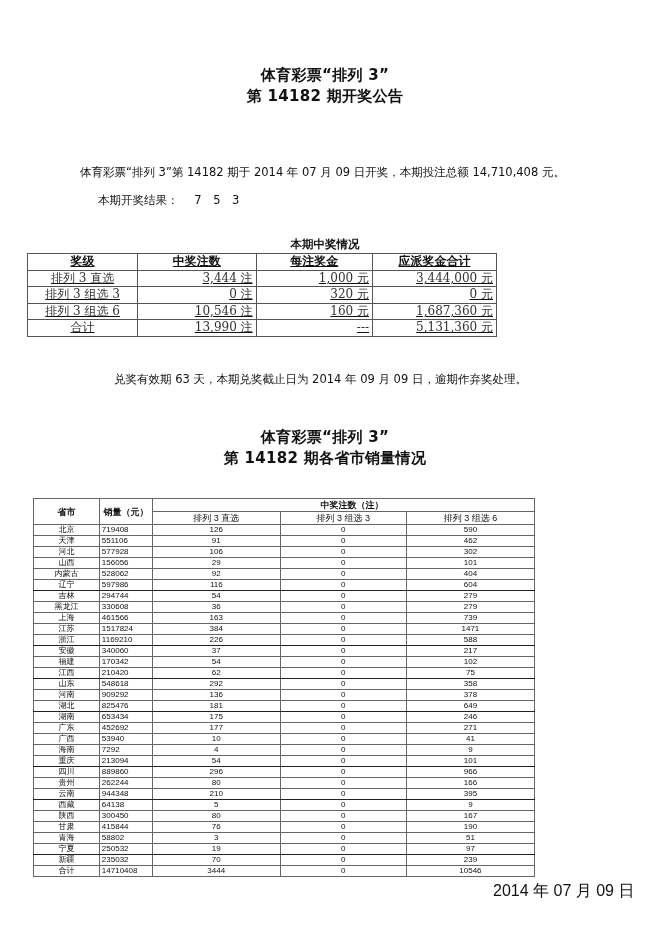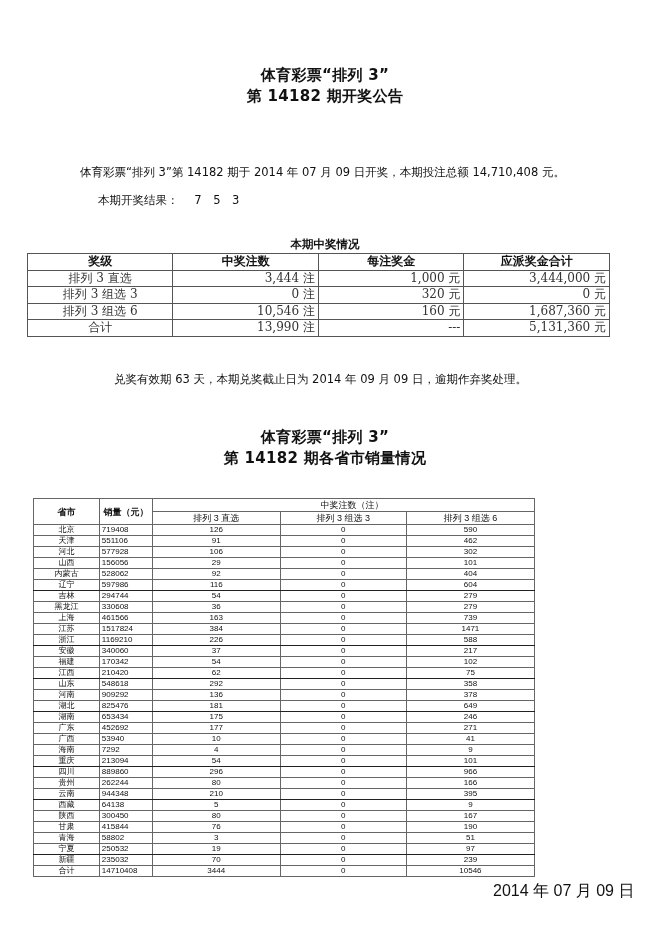--- a/index.html
+++ b/index.html
@@ -5,22 +5,22 @@
   html, body { margin: 0; padding: 0; background: #ffffff; }
   body { width: 650px; height: 930px; position: relative; overflow: hidden;
          font-family: "DejaVu Sans", "Liberation Sans", sans-serif; color: #111; }
   .abs { position: absolute; text-align: center; }
   .title { left: 0; width: 650px; text-align: center; font-size: 15px; font-weight: bold;
            line-height: 19px; letter-spacing: 0.3px; }
   .para { font-size: 11.5px; line-height: 14px; white-space: nowrap; }
   .caption { font-size: 11.5px; font-weight: bold; text-align: center; }
 
   
-  table.prize { position: absolute; left: 27px; top: 253px; width: 583px; border-collapse: collapse;
-                font-family: "DejaVu Serif", "Liberation Serif", serif; font-size: 12px; }
+  table.prize { position: absolute; left: 27px; top: 253px; width: 470px; border-collapse: collapse;
+                font-family: "DejaVu Serif", "Liberation Serif", serif; font-size: 12px; text-decoration: underline; }
   table.prize td, table.prize th { border: 1px solid #555; height: 15.5px; padding: 0 3px; line-height: 15px; }
   table.prize th { font-family: "DejaVu Sans", "Liberation Sans", sans-serif; font-weight: bold; font-size: 12px; text-align: center; }
   table.prize td.c { text-align: center; color: #333; }
   table.prize td.r { text-align: right; color: #333; }
 
   
   table.prov { position: absolute; left: 33px; top: 498px; width: 502px; border-collapse: collapse;
                font-family: "Liberation Sans", sans-serif; font-size: 8px; }
   table.prov th, table.prov td { border: 1px solid #666; padding: 0 2px; line-height: 10px; height: 10px; }
   table.prov th { font-weight: bold; font-size: 9px; text-align: center; height: 12px; line-height: 12px; }
@@ -85,21 +85,21 @@
 <div class="abs para" style="left:82px; top:372px;margin-left:32px;">兑奖有效期 63 天，本期兑奖截止日为 2014 年 09 月 09 日，逾期作弃奖处理。</div>
 
 <div class="abs title" style="top:428px;">体育彩票“排列 3”</div>
 <div class="abs title" style="top:449px;">第 14182 期各省市销量情况</div>
 
 <table class="prov">
   <thead>
     <tr>
       <th rowspan="2" class="c-name" style="width:69px;">省市</th>
       <th rowspan="2" class="c-sales" style="width:50px;">销量（元）</th>
-      <th colspan="3" style="font-weight:normal;padding-left:19px;">中奖注数（注）</th>
+      <th colspan="3" style="font-weight:bold;padding-left:19px;">中奖注数（注）</th>
     </tr>
     <tr>
       <th style="font-weight:normal; width:139px;">排列 3 直选</th>
       <th style="font-weight:normal; width:139px;">排列 3 组选 3</th>
       <th style="font-weight:normal; width:139px;">排列 3 组选 6</th>
     </tr>
   </thead>
   <tbody id="prov-body">
       <tr>
         <td>北京</td>

